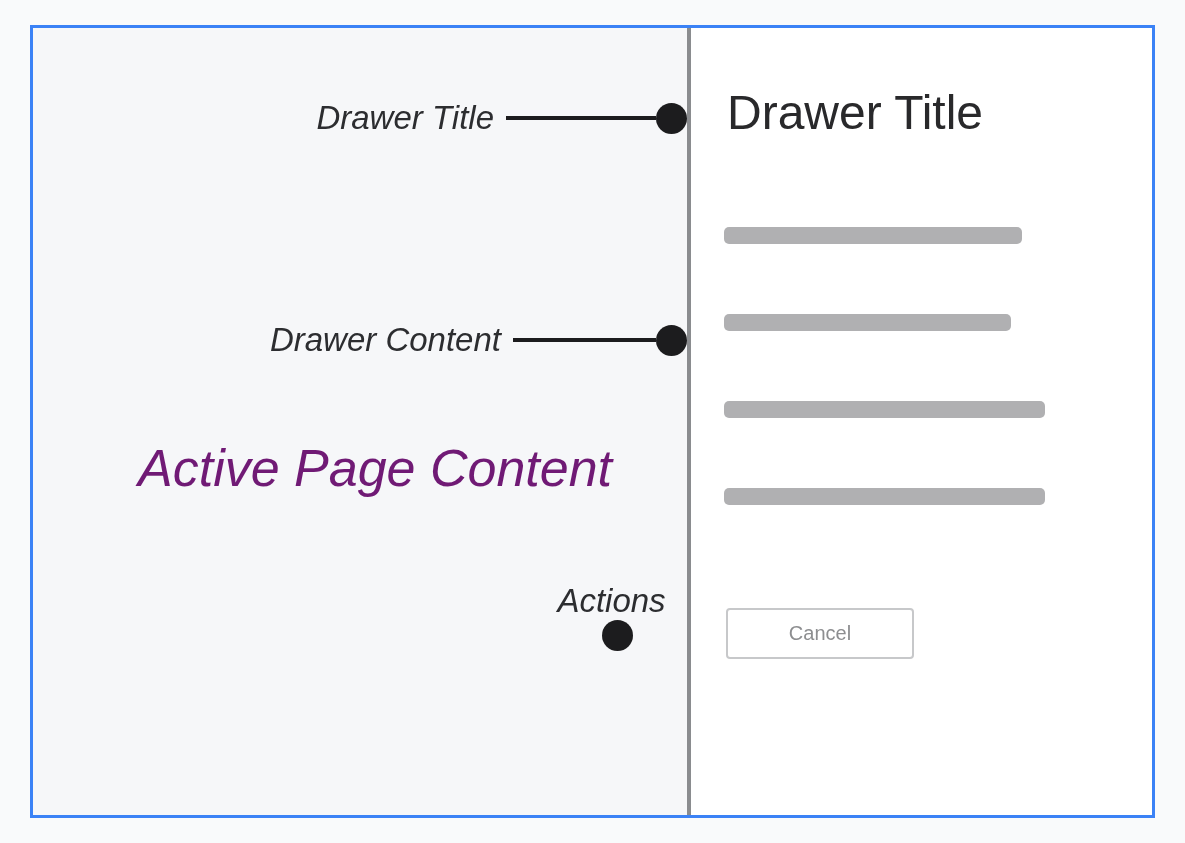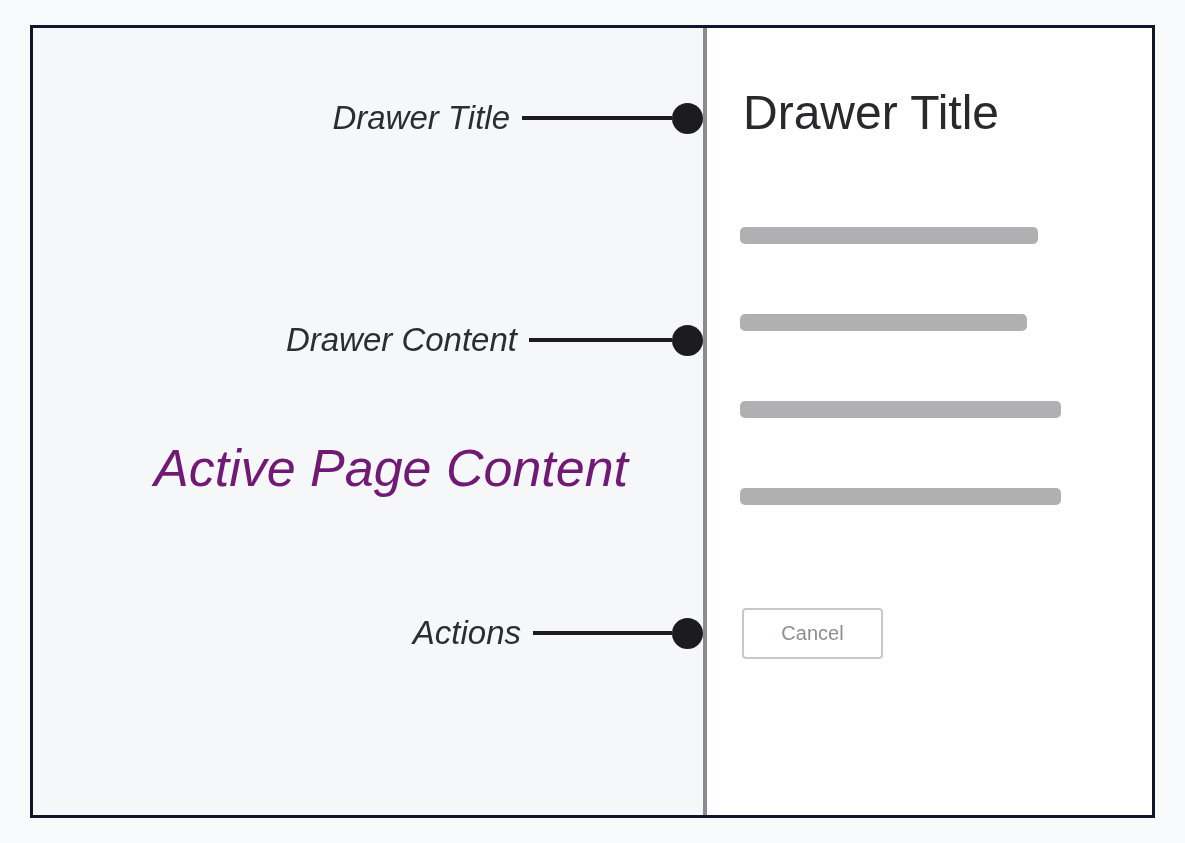--- a/index.html
+++ b/index.html
@@ -6,24 +6,23 @@
   html, body {
     width: 1185px; height: 843px;
     background: #f9fafb;
     font-family: "Liberation Sans", sans-serif;
     overflow: hidden;
   }
   .frame {
     position: absolute;
     left: 30px; top: 25px;
     width: 1125px; height: 793px;
-    border: 3px solid #0f172a;
+    border: 3px solid #3b82f6;
     display: flex;
     background: #f6f7f9;
-    padding-left: 16px;
   }
   
   .left-panel {
     position: relative;
     width: 654px; height: 100%;
     background: #f6f7f9;
   }
   .page-label {
     position: absolute;
     left: 105px; top: 410px;
@@ -52,21 +51,21 @@
     background: #1c1c1e;
   }
   .callout-dot {
     width: 31px; height: 31px;
     border-radius: 50%;
     background: #1c1c1e;
     flex: 0 0 31px;
   }
   .callout-title   { top: 72px; }
   .callout-content { top: 294px; }
-  .callout-actions { top: 587px; }
+  .callout-actions { top: 587px; flex-direction: column; }
   .callout-title   .callout-line { width: 150px; }
   .callout-content .callout-line { width: 143px; }
   .callout-actions .callout-line { width: 139px; }
 
   
   .divider {
     width: 4px; height: 100%;
     background: #8a8c8f;
     flex: 0 0 4px;
   }
@@ -107,21 +106,21 @@
   }
   .btn {
     display: flex;
     align-items: center;
     justify-content: center;
     font-size: 20px;
     border-radius: 4px;
     cursor: pointer;
   }
   .btn-cancel {
-    width: 141px; height: 51px;
+    width: 188px; height: 51px;
     margin-top: 2px;
     background: #ffffff;
     border: 2px solid #c7c8ca;
     color: #8d8e90;
   }
   .btn-delete {
     width: 170px; height: 54px;
     background: #878788;
     border: none;
     color: #f4f4f4;

